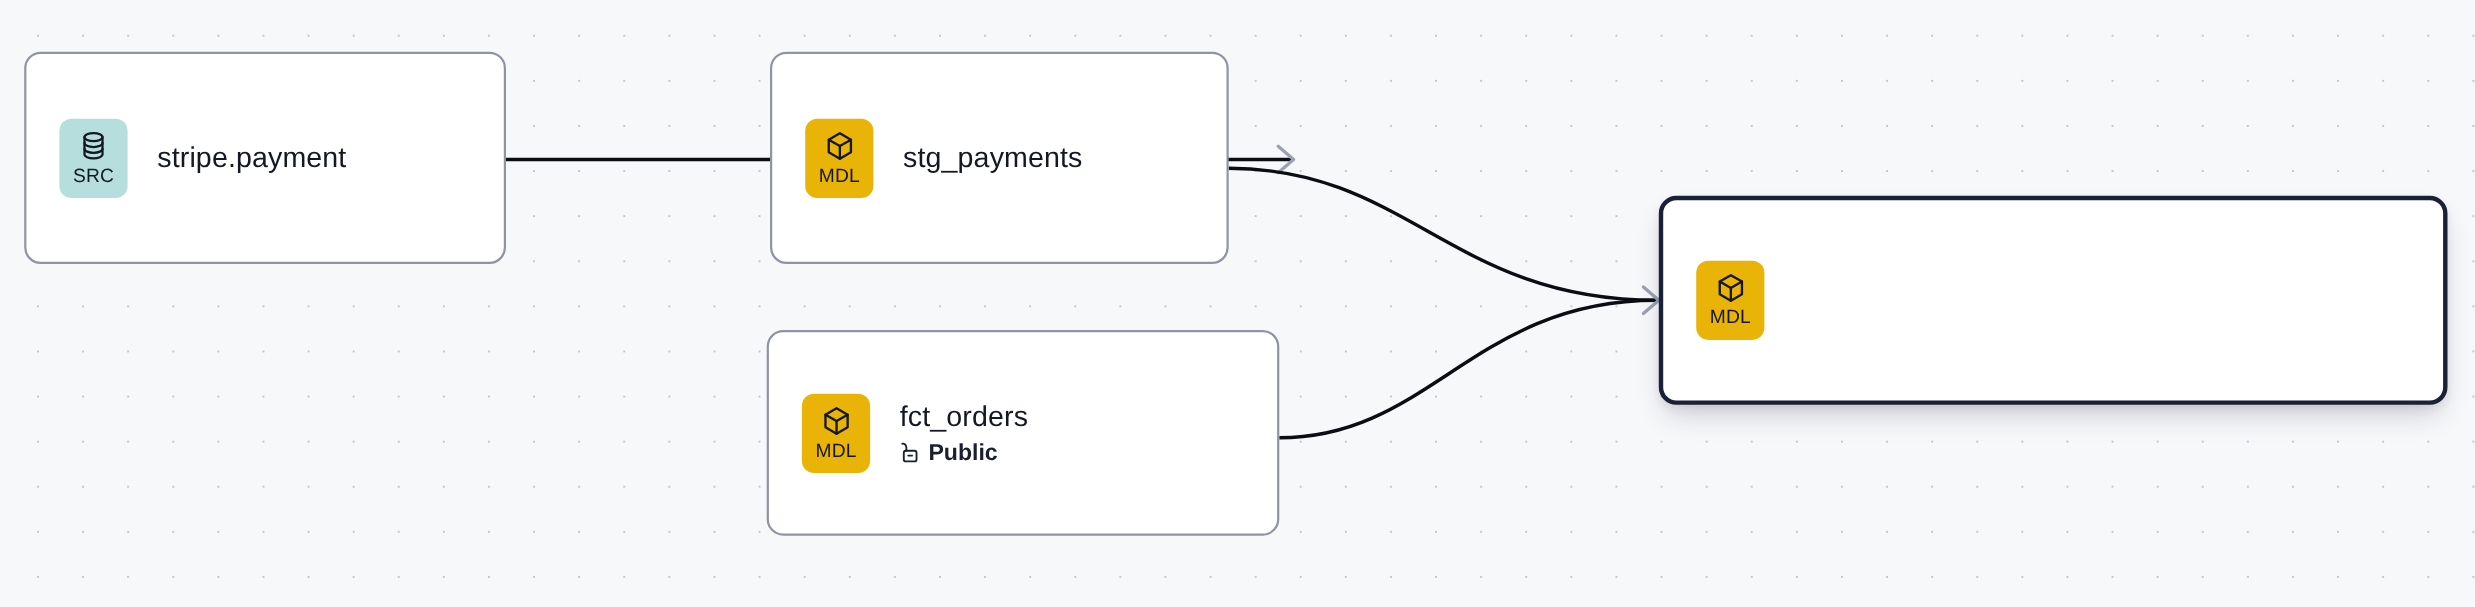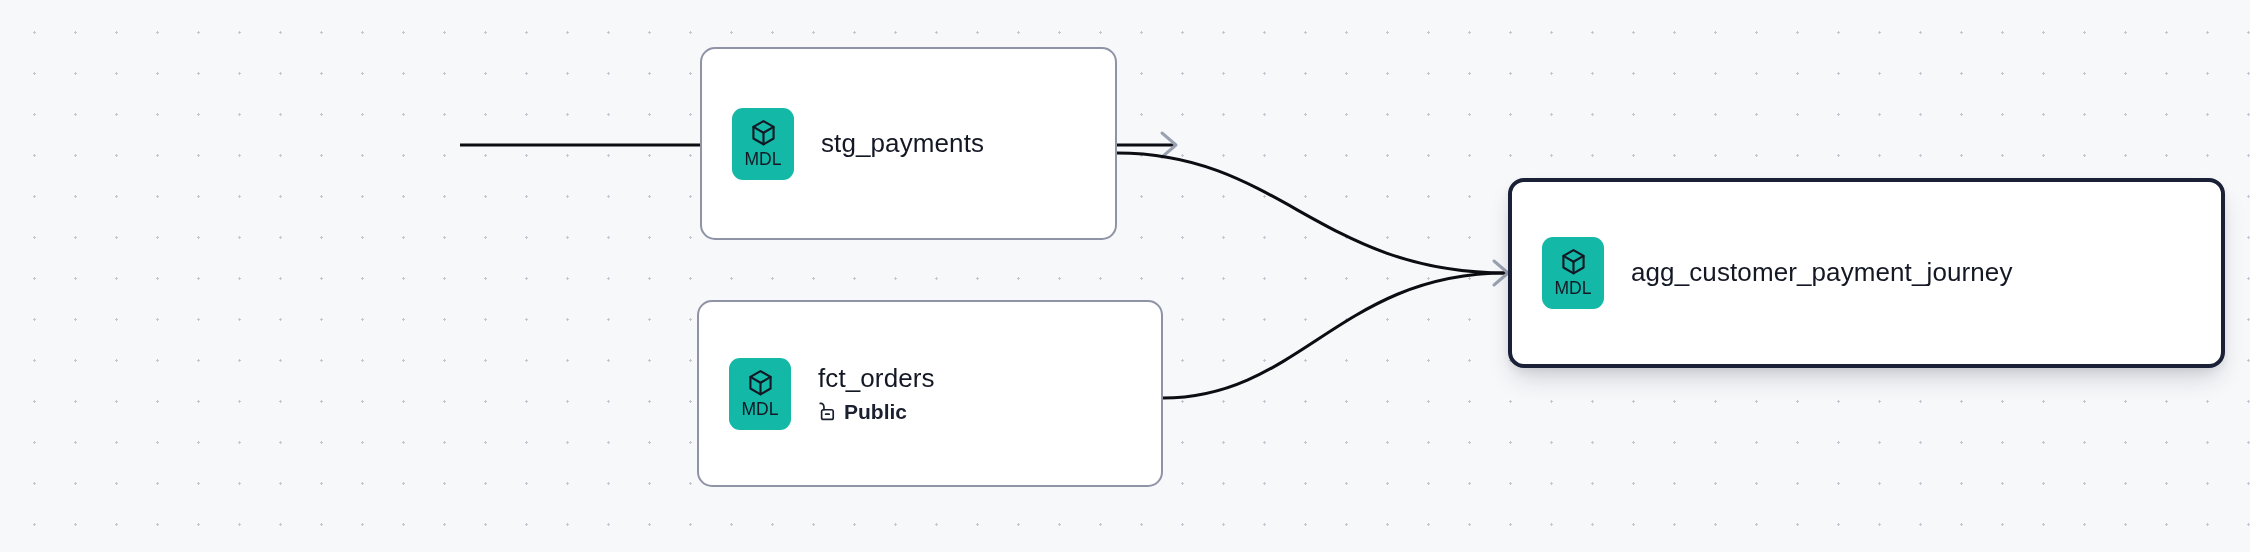--- a/index.html
+++ b/index.html
@@ -68,21 +68,21 @@
     height: 72px;
     border-radius: 11px;
     display: flex;
     flex-direction: column;
     align-items: center;
     justify-content: center;
     flex: none;
     gap: 1px;
   }
   .badge-src { background: #b5dedd; }
-  .badge-mdl { background: #14b8a6; }
+  .badge-mdl { background: #eab308; }
 
   .badge svg { display: block; }
 
   .badge-text {
     font-size: 17.5px;
     font-weight: 400;
     color: #131824;
     letter-spacing: 0.1px;
     line-height: 1;
     margin-top: 3px;
@@ -144,20 +144,36 @@
     <path class="edge-path" d="M 460 145 L 1174 145"></path>
     <path class="edge-head" d="M 1162 133 L 1176 145 L 1162 157"></path>
 
     <path class="edge-path" d="M 1117 153 C 1280 153, 1320 273, 1506 273"></path>
 
     <path class="edge-path" d="M 1163 398 C 1300 398, 1340 273, 1506 273"></path>
 
     <path class="edge-head" d="M 1494 261 L 1508 273 L 1494 285"></path>
   </svg>
 
+  <div class="node" id="node-stripe-payment">
+    <div class="badge badge-src">
+      <span>
+        <svg width="26" height="28" viewBox="0 0 24 26" fill="none" stroke="#131824" stroke-width="1.9" stroke-linecap="round" stroke-linejoin="round">
+          <ellipse cx="12" cy="5.2" rx="7.6" ry="3.4"></ellipse>
+          <path d="M4.4 5.2 V 19.8 C 4.4 21.7 7.8 23.2 12 23.2 S 19.6 21.7 19.6 19.8 V 5.2"></path>
+          <path d="M4.4 10.2 C 4.4 12.1 7.8 13.6 12 13.6 S 19.6 12.1 19.6 10.2"></path>
+          <path d="M4.4 15.1 C 4.4 17.0 7.8 18.5 12 18.5 S 19.6 17.0 19.6 15.1"></path>
+        </svg>
+      </span>
+      <span class="badge-text">SRC</span>
+    </div>
+    <div class="node-body">
+      <div class="node-title">stripe.payment</div>
+    </div>
+  </div>
 
   <div class="node" id="node-stg-payments">
     <div class="badge badge-mdl">
       <span>
         <svg width="27" height="28" viewBox="0 0 24 25" fill="none" stroke="#131824" stroke-width="1.9" stroke-linecap="round" stroke-linejoin="round">
           <path d="M12 1.9 L21 7.1 V 17.4 L12 22.6 L3 17.4 V 7.1 Z"></path>
           <path d="M3 7.1 L12 12.3 L21 7.1"></path>
           <path d="M12 12.3 V 22.6"></path>
         </svg>
       </span>
@@ -198,18 +214,15 @@
     <div class="badge badge-mdl">
       <span>
         <svg width="27" height="28" viewBox="0 0 24 25" fill="none" stroke="#131824" stroke-width="1.9" stroke-linecap="round" stroke-linejoin="round">
           <path d="M12 1.9 L21 7.1 V 17.4 L12 22.6 L3 17.4 V 7.1 Z"></path>
           <path d="M3 7.1 L12 12.3 L21 7.1"></path>
           <path d="M12 12.3 V 22.6"></path>
         </svg>
       </span>
       <span class="badge-text">MDL</span>
     </div>
-    <div class="node-body">
-      <div class="node-title">agg_customer_payment_journey</div>
-    </div>
   </div>
 
 </div>
 
 </body></html>

